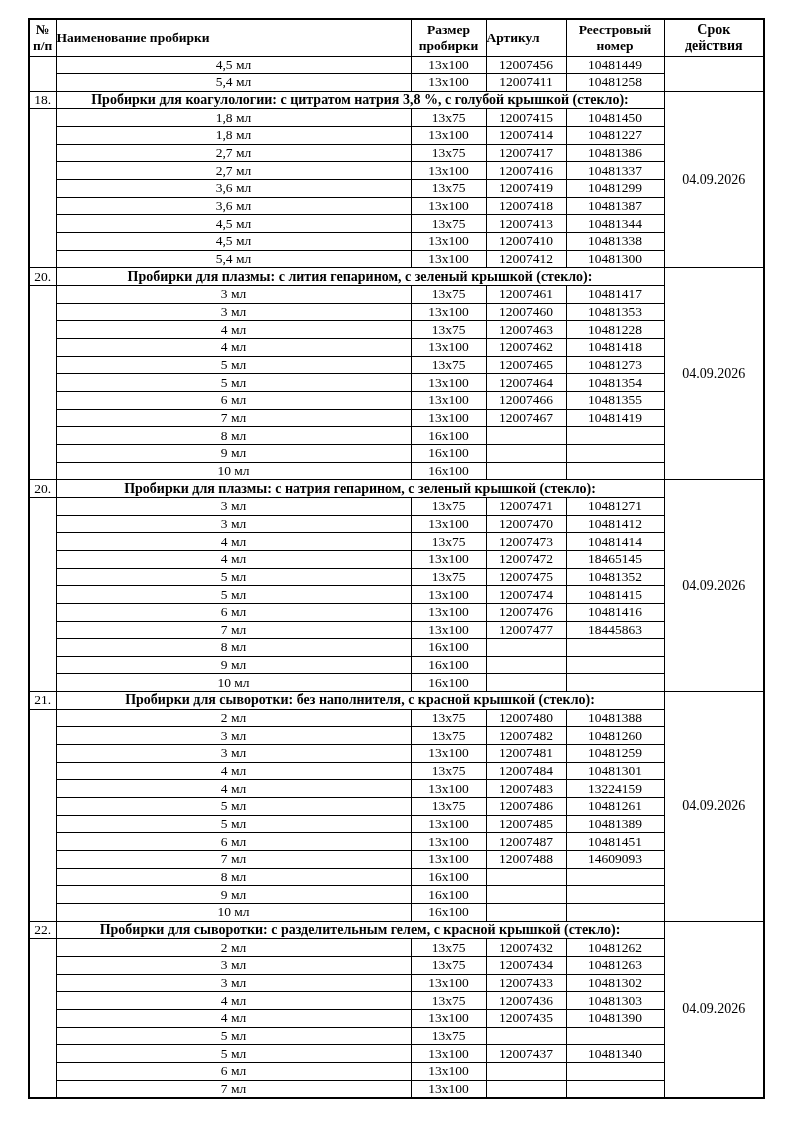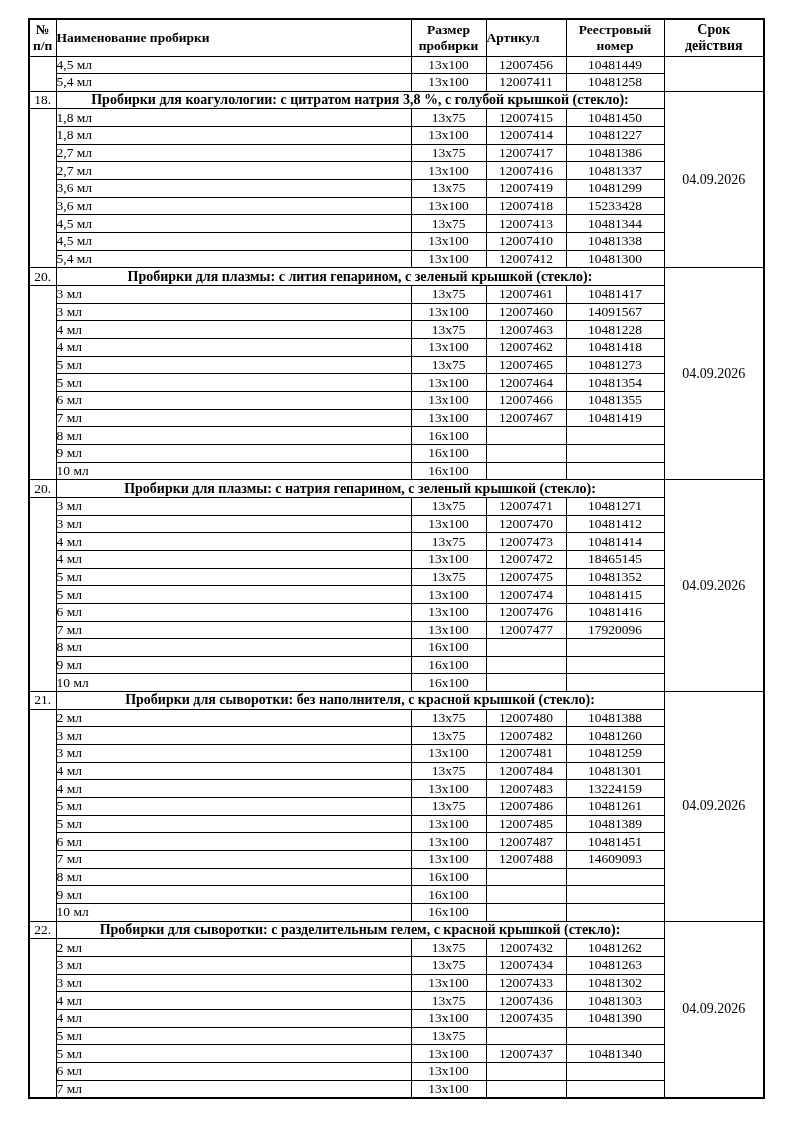--- a/index.html
+++ b/index.html
@@ -40,21 +40,21 @@
     font-weight: bold;
     text-align: left;
     line-height: 15.5px;
   }
   th .hline { display: block; }
   td {
     font-size: 13.5px;
     line-height: 16px;
   }
   .c-name {
-    text-align: left;
+    text-align: center;
     padding-left: 4px;
   }
   .c-num, .c-size, .c-article, .c-reg, .c-validity {
     text-align: center;
   }
   .c-title {
     text-align: center;
     font-weight: bold;
     font-size: 14px;
   }
@@ -147,21 +147,21 @@
         <tr>
           <td class="c-name">3,6 мл</td>
           <td class="c-size">13x75</td>
           <td class="c-article">12007419</td>
           <td class="c-reg">10481299</td>
         </tr>
         <tr>
           <td class="c-name">3,6 мл</td>
           <td class="c-size">13x100</td>
           <td class="c-article">12007418</td>
-          <td class="c-reg">15233428</td>
+          <td class="c-reg">10481387</td>
         </tr>
         <tr>
           <td class="c-name">4,5 мл</td>
           <td class="c-size">13x75</td>
           <td class="c-article">12007413</td>
           <td class="c-reg">10481344</td>
         </tr>
         <tr>
           <td class="c-name">4,5 мл</td>
           <td class="c-size">13x100</td>
@@ -183,21 +183,21 @@
           <td class="c-num" rowspan="11"></td>
           <td class="c-name">3 мл</td>
           <td class="c-size">13x75</td>
           <td class="c-article">12007461</td>
           <td class="c-reg">10481417</td>
         </tr>
         <tr>
           <td class="c-name">3 мл</td>
           <td class="c-size">13x100</td>
           <td class="c-article">12007460</td>
-          <td class="c-reg">14091567</td>
+          <td class="c-reg">10481353</td>
         </tr>
         <tr>
           <td class="c-name">4 мл</td>
           <td class="c-size">13x75</td>
           <td class="c-article">12007463</td>
           <td class="c-reg">10481228</td>
         </tr>
         <tr>
           <td class="c-name">4 мл</td>
           <td class="c-size">13x100</td>
@@ -291,21 +291,21 @@
         <tr>
           <td class="c-name">6 мл</td>
           <td class="c-size">13x100</td>
           <td class="c-article">12007476</td>
           <td class="c-reg">10481416</td>
         </tr>
         <tr>
           <td class="c-name">7 мл</td>
           <td class="c-size">13x100</td>
           <td class="c-article">12007477</td>
-          <td class="c-reg">17920096</td>
+          <td class="c-reg">18445863</td>
         </tr>
         <tr>
           <td class="c-name">8 мл</td>
           <td class="c-size">16x100</td>
           <td class="c-article"></td>
           <td class="c-reg"></td>
         </tr>
         <tr>
           <td class="c-name">9 мл</td>
           <td class="c-size">16x100</td>

